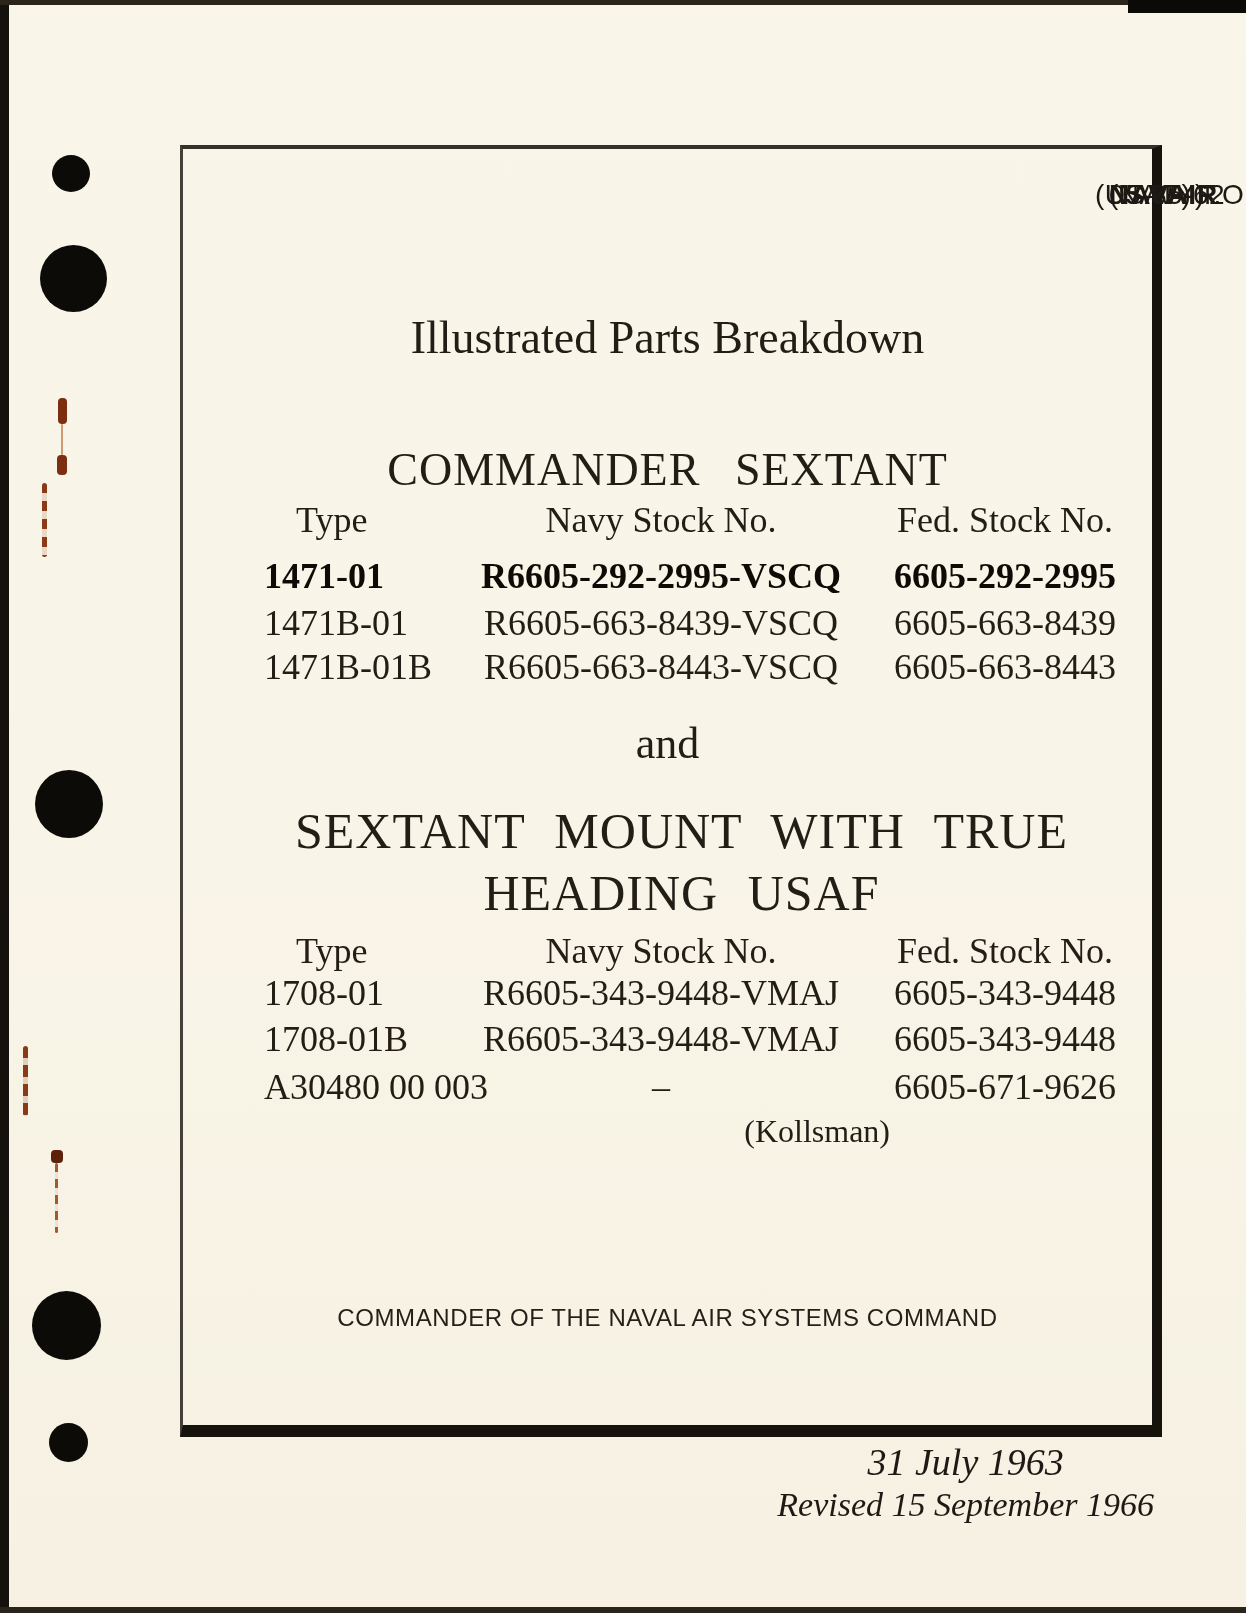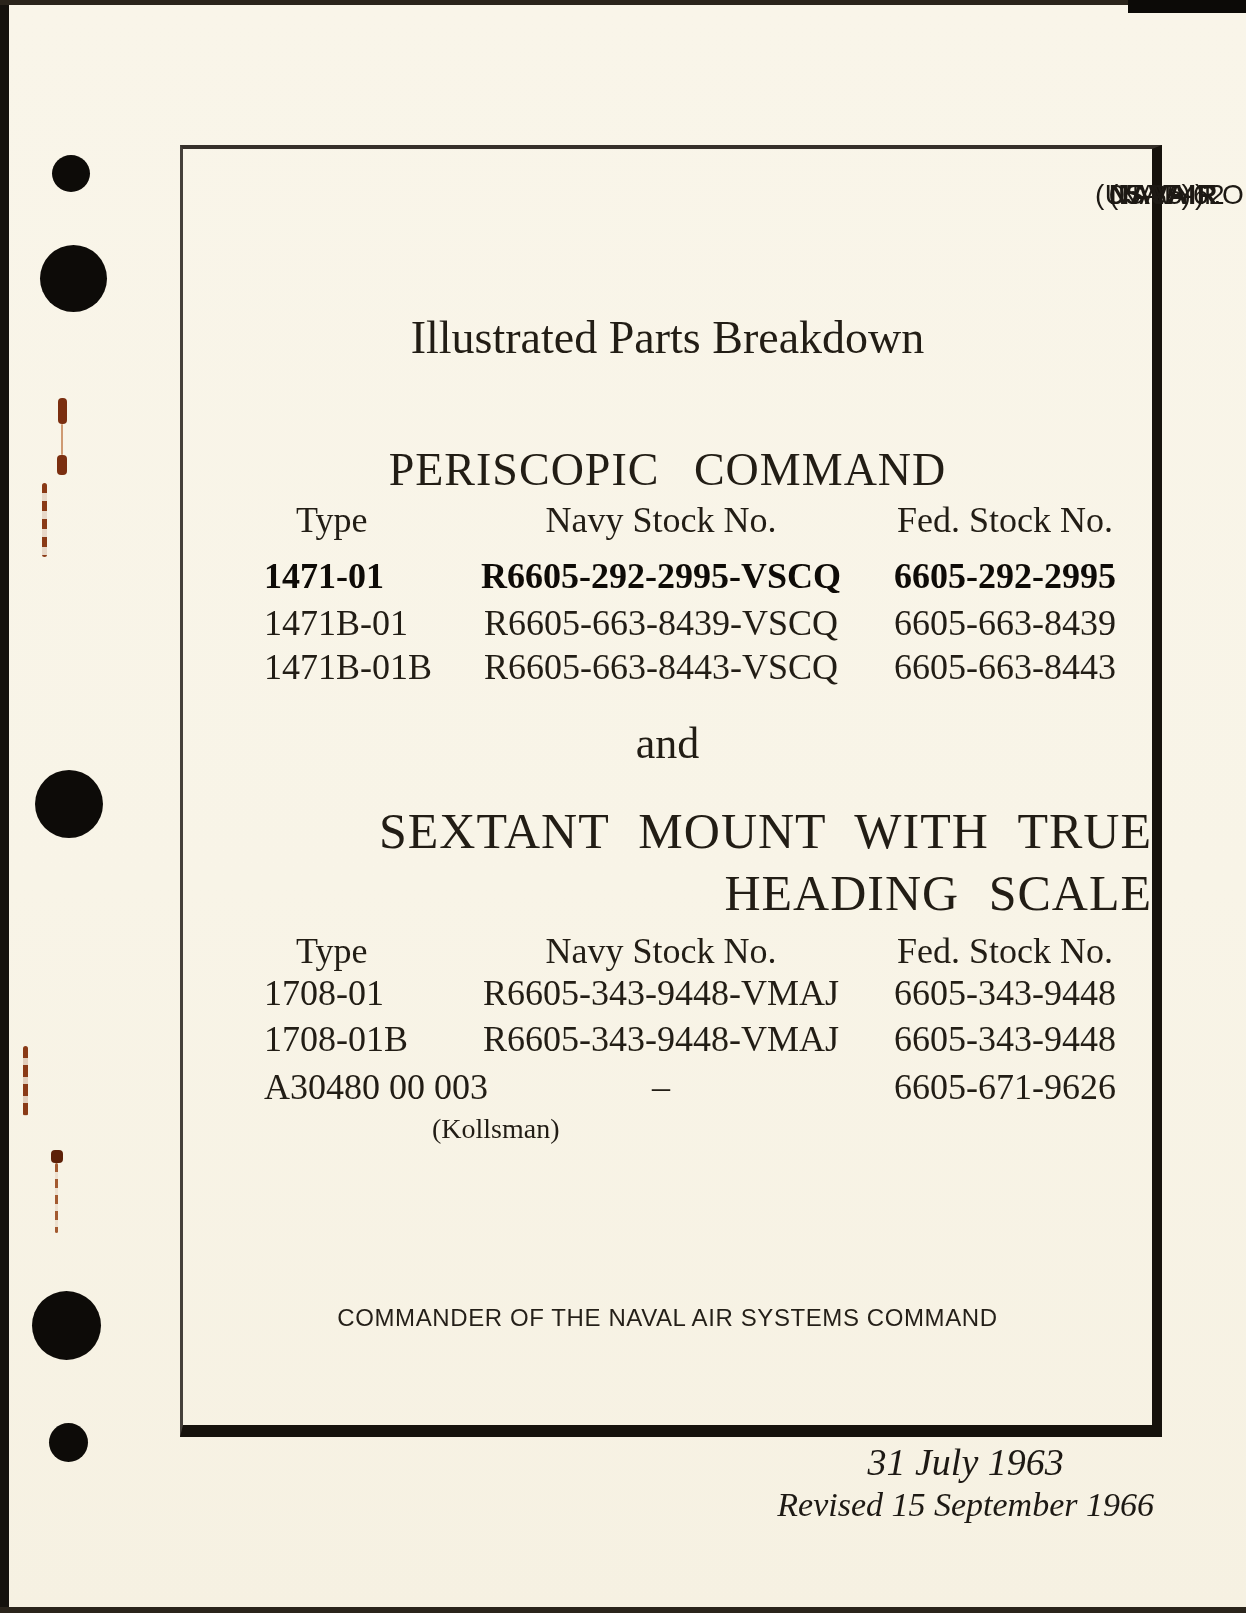--- a/index.html
+++ b/index.html
@@ -48,34 +48,34 @@
   .frame *{position:absolute;}
   .doc-numbers{right:57px;top:27px;text-align:right;
     font-family:"Liberation Sans", sans-serif;font-size:28px;line-height:37px;
     letter-spacing:.5px;color:#1d1914;white-space:nowrap;position:absolute;}
   .doc-numbers .b{font-weight:700;letter-spacing:1px;}
   .doc-numbers span{margin-left:14px;}
   .subtitle{left:0;right:0;top:165px;text-align:center;font-size:46px;line-height:48px;}
   .title1{left:0;right:0;top:294px;text-align:center;font-size:46px;
     word-spacing:22px;letter-spacing:1px;}
   .conj{left:0;right:0;top:569px;text-align:center;font-size:44px;}
-  .title2{left:0;right:0;top:651px;text-align:right;font-size:50px;line-height:62px;
+  .title2{left:0;right:0;top:651px;text-align:center;font-size:50px;line-height:62px;
     word-spacing:16px;letter-spacing:1px;padding-left:28px;}
   .stock-table{display:grid;left:37px;width:900px;
     grid-template-columns:212px 458px 230px;}
   .stock-table.t1{top:352px;grid-template-rows:56px 47px 44px 40px;}
   .stock-table.t2{top:783px;grid-template-rows:42px 46px 48px 40px;}
   .stock-table .th{font-size:36px;line-height:38px;}
   .stock-table .cell{font-size:36px;line-height:38px;white-space:nowrap;position:static;}
   .stock-table .c0{text-align:left;margin-left:44px;}
   .stock-table .c1{text-align:center;}
   .stock-table .c2{text-align:center;}
   .stock-table .th.c0{padding-left:32px;}
   .stock-table .heavy{font-weight:700;color:#0e0b07;}
-  .kollsman{left:249px;width:458px;top:964px;text-align:left;font-size:28px;}
+  .kollsman{left:249px;width:458px;top:964px;text-align:right;font-size:32px;}
   .imprint{left:0;right:0;top:1152px;text-align:center;
     font-family:"Liberation Sans", sans-serif;font-size:24px;line-height:34px;
     letter-spacing:.6px;color:#241f18;}
   .dates{position:absolute;right:92px;top:1440px;text-align:center;font-style:italic;color:#1d1914;}
   .dates .issue{font-size:38px;line-height:44px;}
   .dates .revision{font-size:34px;line-height:42px;}
 </style>
 </head>
 <body>
 
@@ -106,21 +106,21 @@
       <div>
           <span>(NAVY)</span>
           <span class="b">NAVAIR</span>
           <span>05-35-62</span>
         </div>
       <div>(USAF) T.O. 5N10-3-2-14</div>
     </div>
 
     <div class="subtitle">Illustrated Parts Breakdown</div>
 
-    <div class="title1">PERISCOPIC COMMAND</div>
+    <div class="title1">COMMANDER SEXTANT</div>
 
     <div class="stock-table t1">
       <div class="cell th c0">Type</div>
       <div class="cell th c1">Navy Stock No.</div>
       <div class="cell th c2">Fed. Stock No.</div>
 
       <div class="cell c0 heavy">1471-01</div>
       <div class="cell c1 heavy">R6605-292-2995-VSCQ</div>
       <div class="cell c2 heavy">6605-292-2995</div>
 
@@ -130,21 +130,21 @@
 
       <div class="cell c0">1471B-01B</div>
       <div class="cell c1">R6605-663-8443-VSCQ</div>
       <div class="cell c2">6605-663-8443</div>
     </div>
 
     <div class="conj">and</div>
 
     <div class="title2">
       <div style="position:static">SEXTANT MOUNT WITH TRUE</div>
-      <div style="position:static">HEADING SCALE</div>
+      <div style="position:static">HEADING USAF</div>
     </div>
 
     <div class="stock-table t2">
       <div class="cell th c0">Type</div>
       <div class="cell th c1">Navy Stock No.</div>
       <div class="cell th c2">Fed. Stock No.</div>
 
       <div class="cell c0">1708-01</div>
       <div class="cell c1">R6605-343-9448-VMAJ</div>
       <div class="cell c2">6605-343-9448</div>

